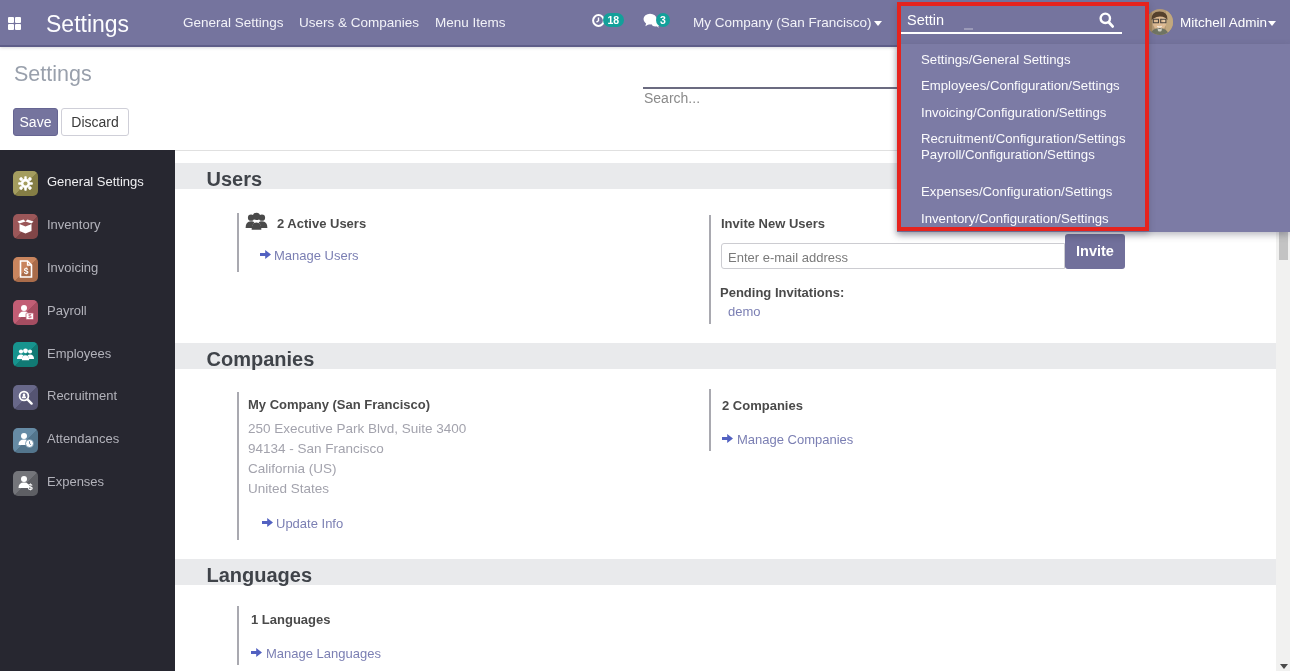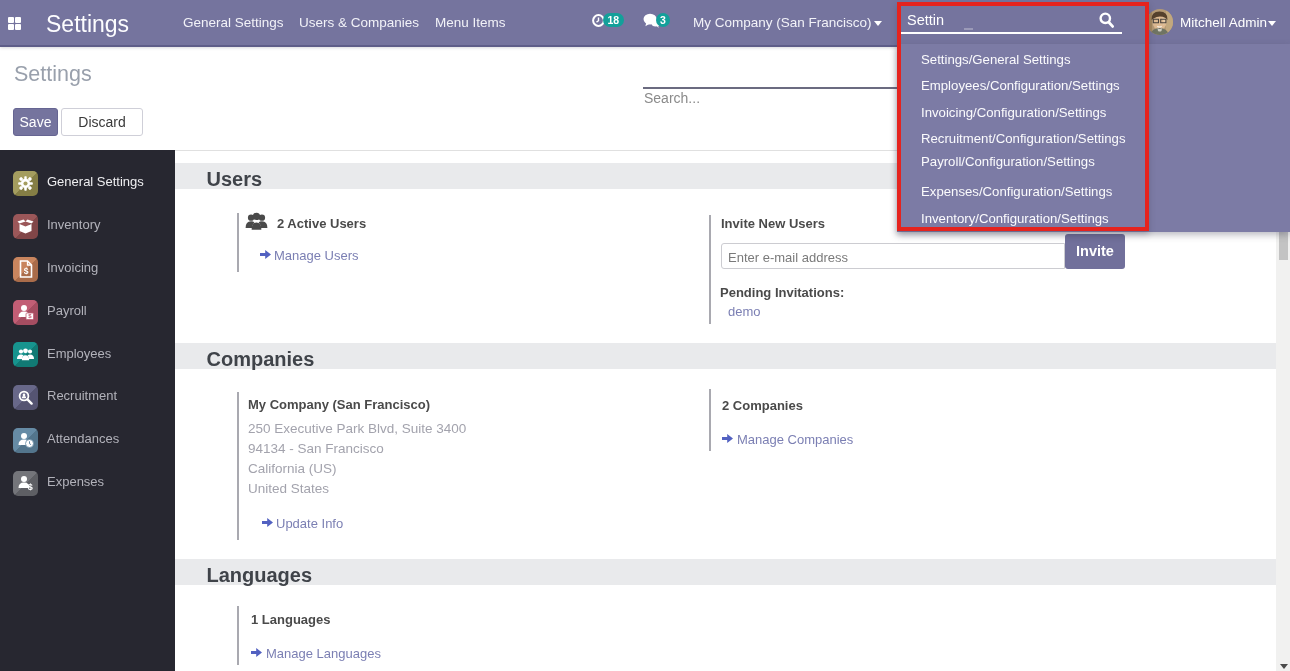--- a/index.html
+++ b/index.html
@@ -20,21 +20,21 @@
 #badge3 { position:absolute; left:656px; top:13px; width:14px; height:14px;
   background:#13a09a; color:#fff; font-size:10.5px; font-weight:bold; border-radius:7px;
   line-height:14px; text-align:center; }
 .caret { position:absolute; width:0; height:0; border-left:4.5px solid transparent;
   border-right:4.5px solid transparent; border-top:5px solid #fff; }
 
 #bc-title { position:absolute; left:14px; top:62px; font-size:21.5px; color:#99a0ac; font-weight:normal; }
 #btn-save { position:absolute; left:13px; top:108px; width:45px; height:28px;
   background:#75749e; border:1px solid #666592; border-radius:3px; color:#fff;
   font-size:14px; text-align:center; line-height:26px; }
-#btn-discard { position:absolute; left:61px; top:108px; width:82px; height:28px;
+#btn-discard { position:absolute; left:61px; top:108px; width:68px; height:28px;
   background:#fff; border:1px solid #cfcfd8; border-radius:3px; color:#3a3a3a;
   font-size:14px; text-align:center; line-height:26px; }
 #cp-search { position:absolute; left:644px; top:66px; font-size:14px; color:#8a8a8a;margin-top:24px; }
 #cp-underline { position:absolute; left:643px; top:87px; width:634px; height:2px; background:#6b6b80; }
 
 #topline { position:absolute; left:175px; top:150px; width:1101px; height:1px; background:#e0e0e0; }
 .band { position:absolute; left:175px; width:1102px; height:26px; background:#e9eaec; }
 .band span { position:absolute; left:31.5px; top:4.5px; font-size:20px; font-weight:bold; color:#3f4349; }
 .boxborder { position:absolute; width:1.5px; background:#a9a9b0; }
 .h2 { position:absolute; font-size:13px; font-weight:bold; color:#4a4a4a; }
@@ -276,16 +276,16 @@
 <div id="srch-dash"></div>
 <div id="srch-line"></div>
 <svg class="abs" style="left:1099px; top:12px;" width="15" height="16" viewBox="0 0 15 16">
   <circle cx="6.3" cy="6.3" r="4.7" fill="none" stroke="#fff" stroke-width="2.4"></circle>
   <path d="M9.8 10.2 L13.6 14.4" stroke="#fff" stroke-width="2.8" stroke-linecap="round"></path>
 </svg>
 <div class="ditem" style="top:51.5px;">Settings/General Settings</div>
 <div class="ditem" style="top:78px;">Employees/Configuration/Settings</div>
 <div class="ditem" style="top:104.5px;">Invoicing/Configuration/Settings</div>
 <div class="ditem" style="top:131px;">Recruitment/Configuration/Settings</div>
-<div class="ditem" style="top:154px;text-align:center;">Payroll/Configuration/Settings</div>
+<div class="ditem" style="top:147px;text-align:center;">Payroll/Configuration/Settings</div>
 <div class="ditem" style="top:184px;">Expenses/Configuration/Settings</div>
 <div class="ditem" style="top:210.5px;">Inventory/Configuration/Settings</div>
 <div id="redbox"></div>
 
 </body></html>

